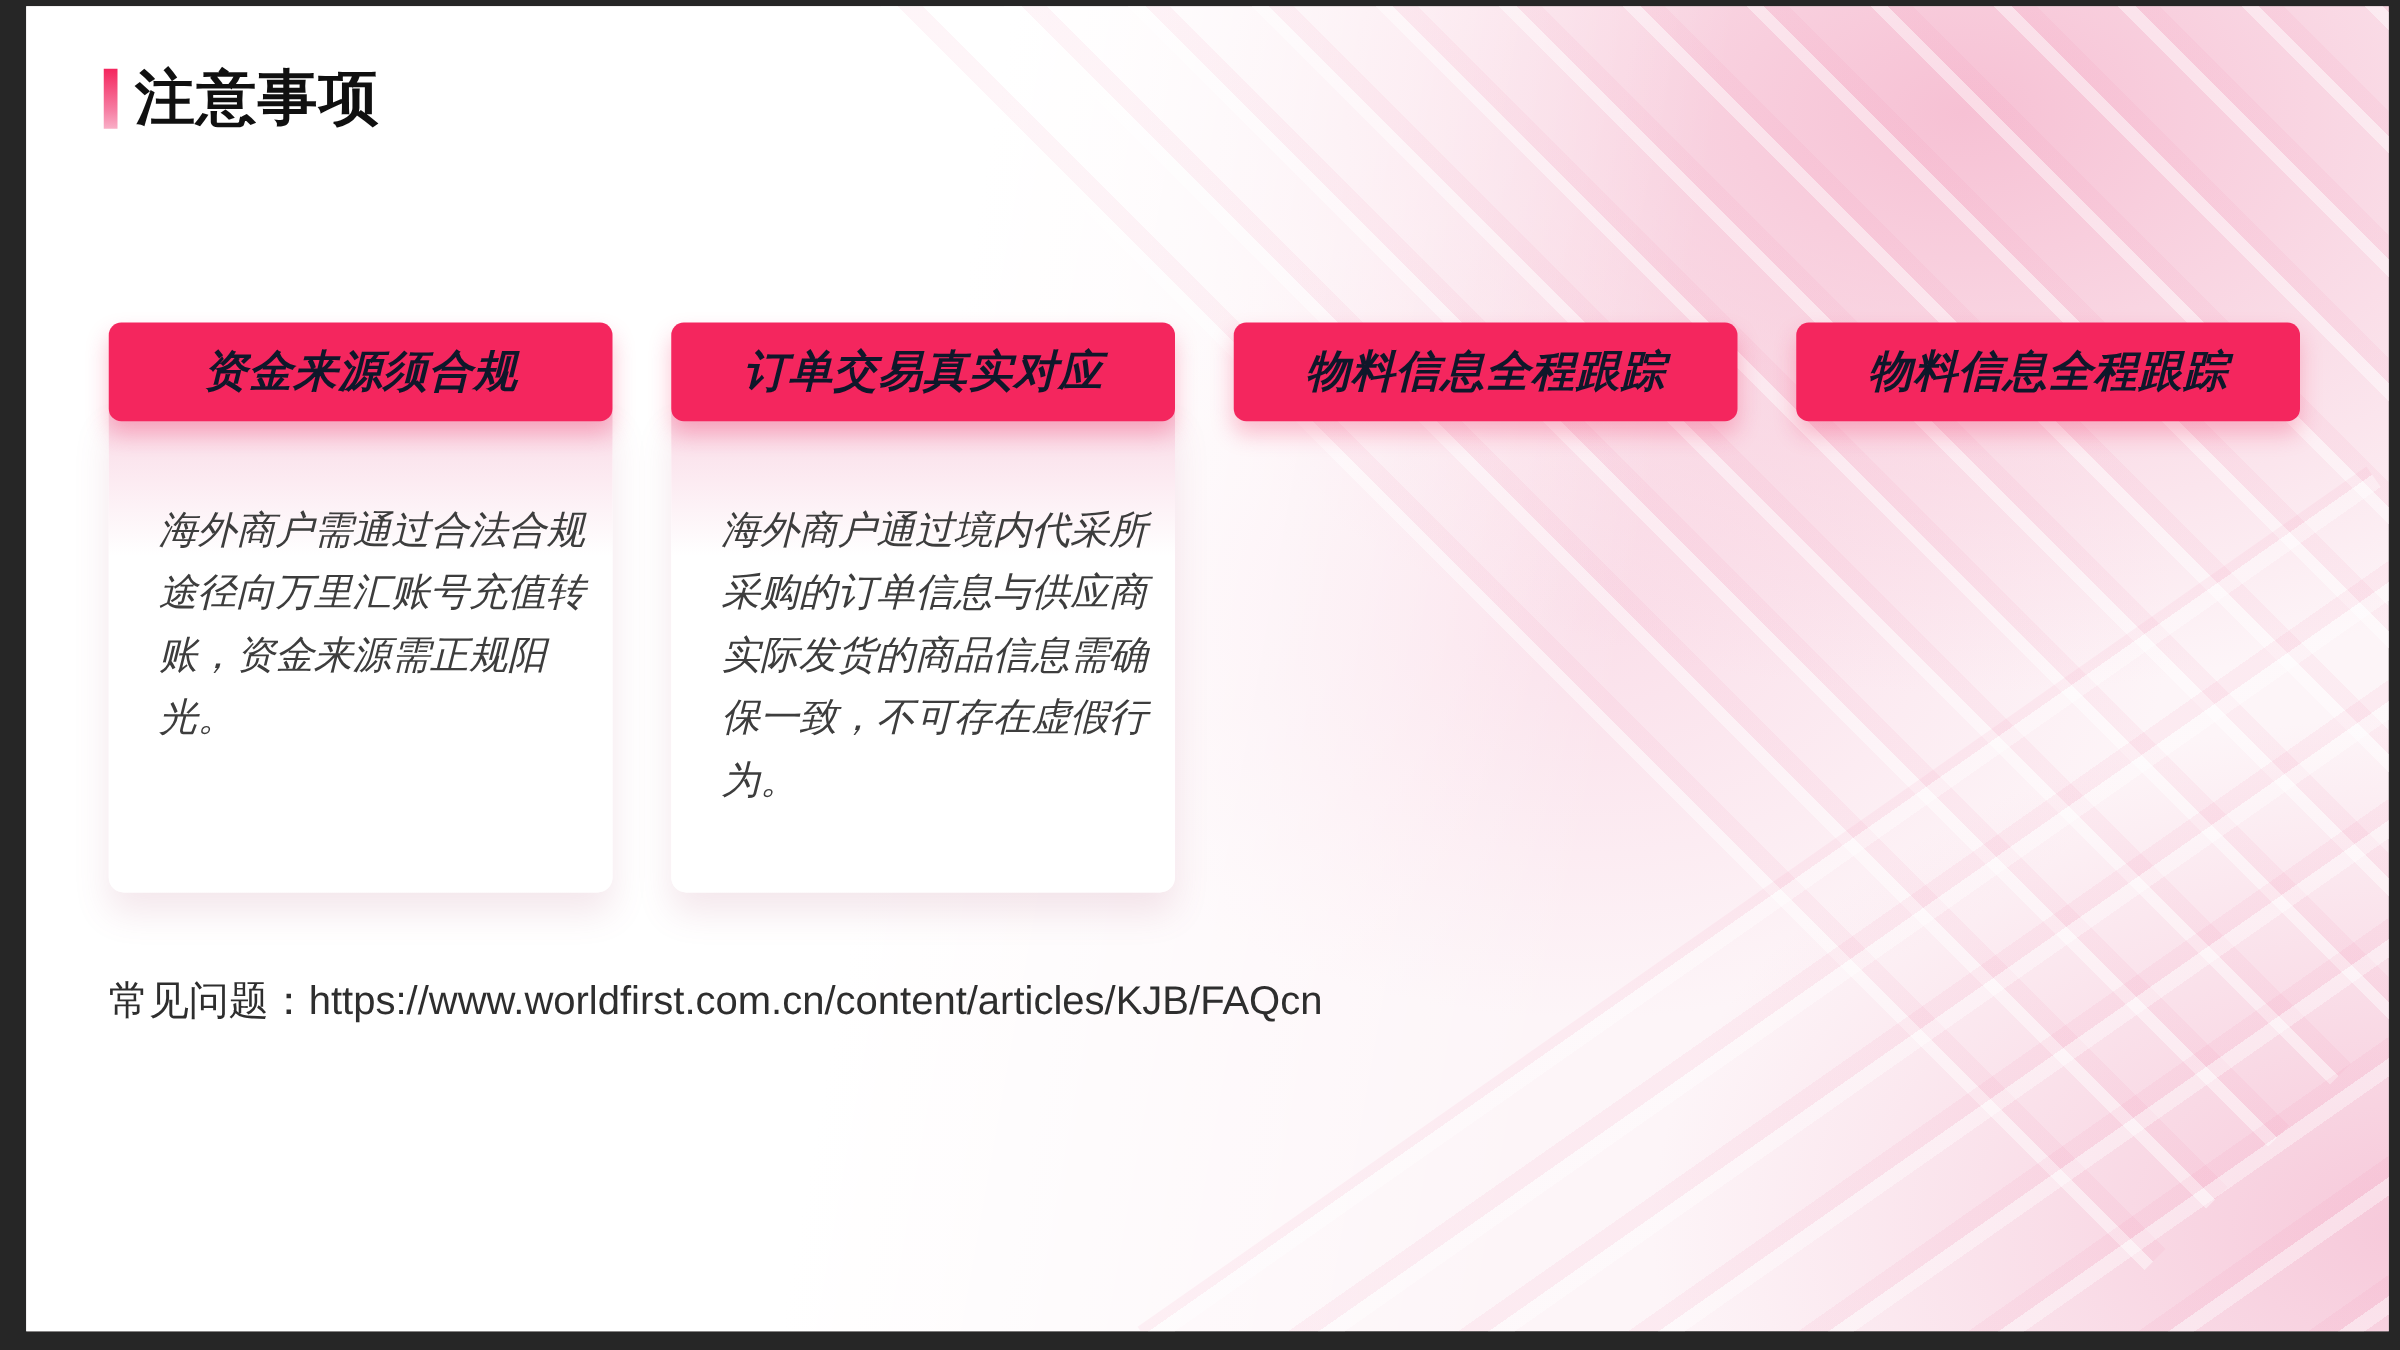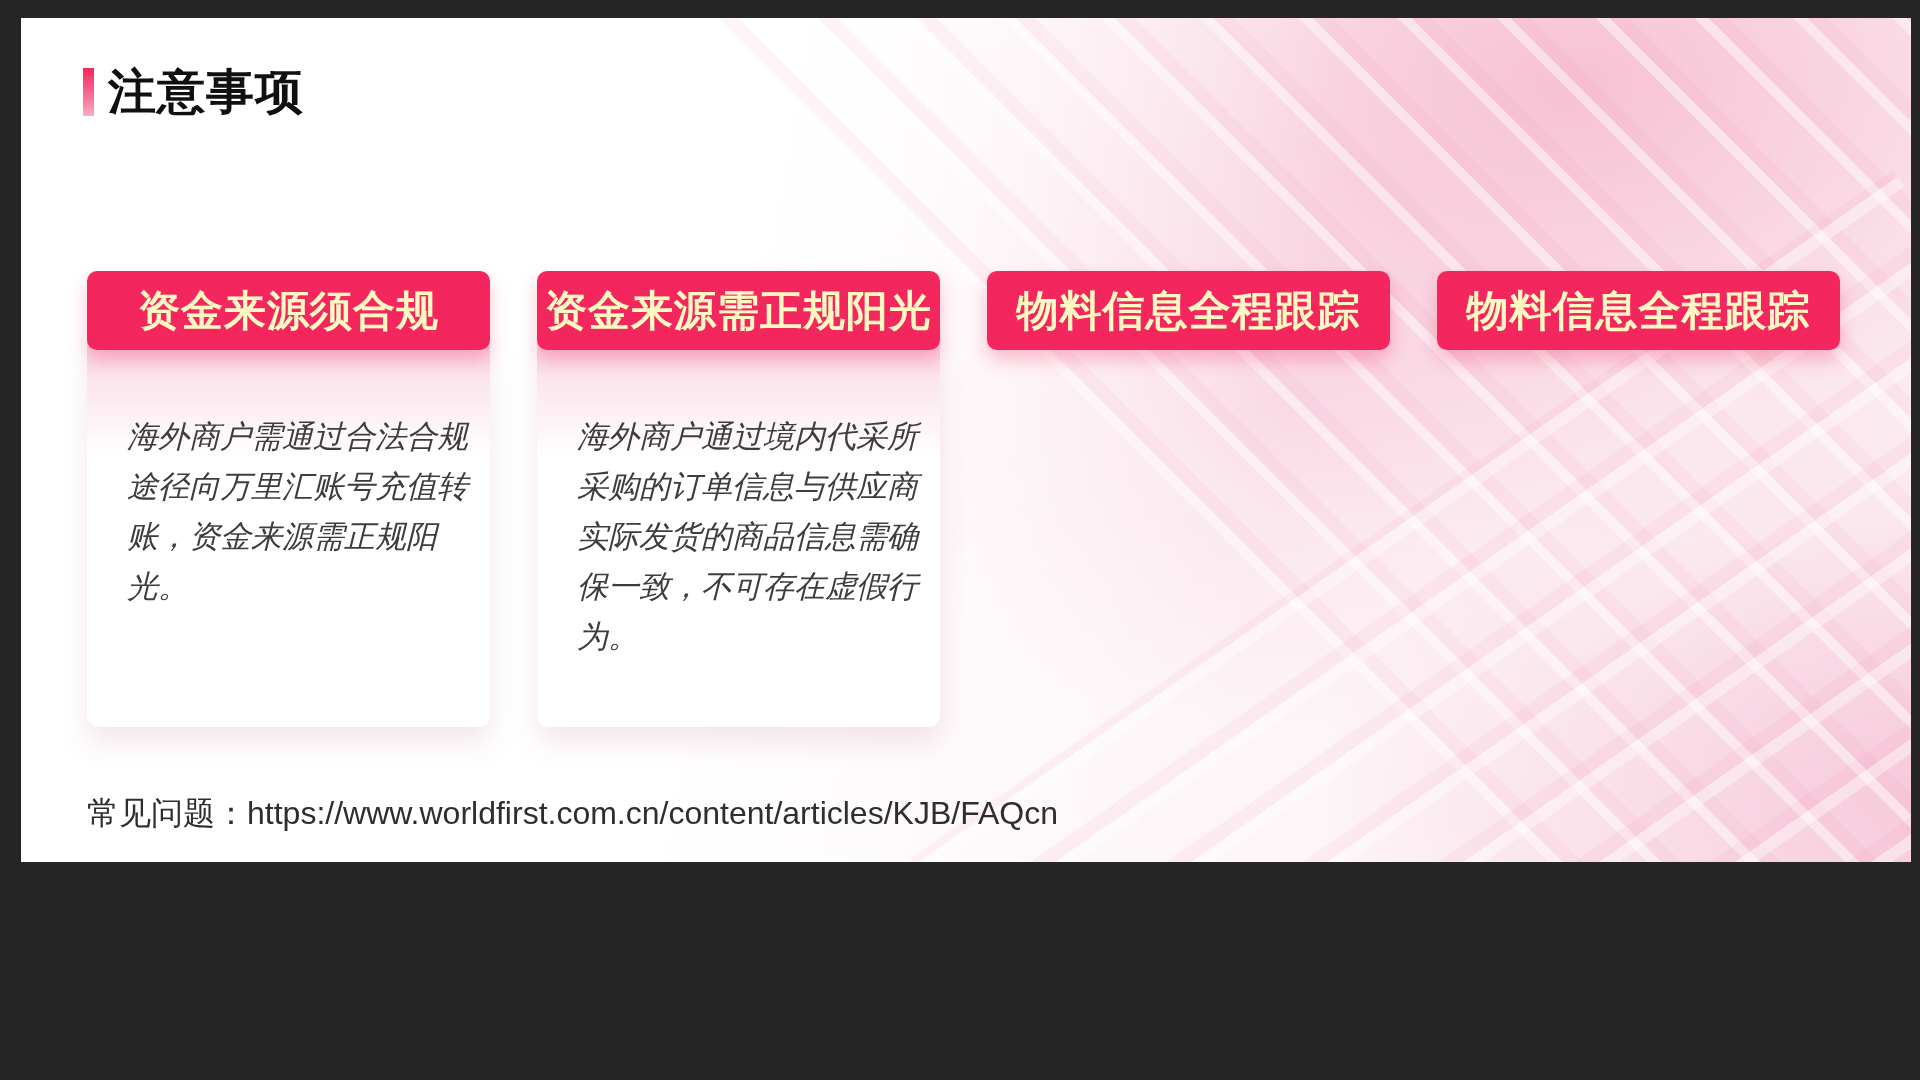--- a/index.html
+++ b/index.html
@@ -5,22 +5,22 @@
   * { margin: 0; padding: 0; box-sizing: border-box; }
   html, body {
     width: 1920px; height: 1080px;
     font-family: "Liberation Sans", "DejaVu Sans", sans-serif;
     background: #262626;
     overflow: hidden;
   }
   .frame { position: absolute; inset: 0; background: #262626; }
 
   .slide {
-    position: absolute; left: 21px; top: 18px;
-    width: 1890px; height: 844px;
+    position: absolute; left: 21px; top: 5px;
+    width: 1890px; height: 1060px;
     overflow: hidden;
     background:
       linear-gradient(100deg, #ffffff 0%, #ffffff 38%, rgba(255,255,255,0) 66%),
       radial-gradient(1150px 750px at 82% 8%,  rgba(246,190,210,0.95) 0%, rgba(246,190,210,0) 62%),
       radial-gradient(1050px 700px at 101% 92%, rgba(246,198,216,0.95) 0%, rgba(246,198,216,0) 58%),
       radial-gradient(760px 520px at 66% 46%,  rgba(250,219,231,0.85) 0%, rgba(250,219,231,0) 62%),
       #fdf5f8;
   }
 
   
@@ -61,25 +61,26 @@
     position: absolute; left: 66px; top: 253px;
     width: 1753px;
     display: grid; grid-template-columns: repeat(4, 1fr); gap: 47px;
     z-index: 2;
   }
   .card { position: relative; }
   .card-header {
     position: relative; z-index: 2;
     height: 79px;
     display: flex; align-items: center; justify-content: center;
-    font-size: 42px; font-weight: 700; color: #fef9c3;
+    font-size: 35px; font-weight: 700; color: #0f172a;
     letter-spacing: 1px;
     background: #F4265E;
     border-radius: 10px;
     box-shadow: 0 10px 18px rgba(244,38,94,0.28);
+    font-style: italic;
   }
   .card-body {
     position: relative; z-index: 1;
     height: 385px; margin-top: -8px; padding: 70px 20px 14px 40px;
     background: linear-gradient(180deg, #F7CEDD 0%, #FBE4ED 9%, #FFFFFF 30%);
     border-radius: 0 0 12px 12px;
     box-shadow: 0 16px 28px rgba(175,85,120,0.14);
     font-size: 31px; line-height: 50px; color: #3D3D3D;
     white-space: pre-line;
     font-style: italic;
@@ -106,21 +107,21 @@
     </div>
 
     <div class="cards">
       <div class="card">
         <div class="card-header">资金来源须合规</div>
         <div class="card-body">海外商户需通过合法合规
 途径向万里汇账号充值转
 账，资金来源需正规阳光。</div>
       </div>
       <div class="card">
-        <div class="card-header">资金来源需正规阳光</div>
+        <div class="card-header">订单交易真实对应</div>
         <div class="card-body">海外商户通过境内代采所
 采购的订单信息与供应商
 实际发货的商品信息需确
 保一致，不可存在虚假行
 为。</div>
       </div>
       <div class="card">
         <div class="card-header">物料信息全程跟踪</div>
       </div>
       <div class="card">

